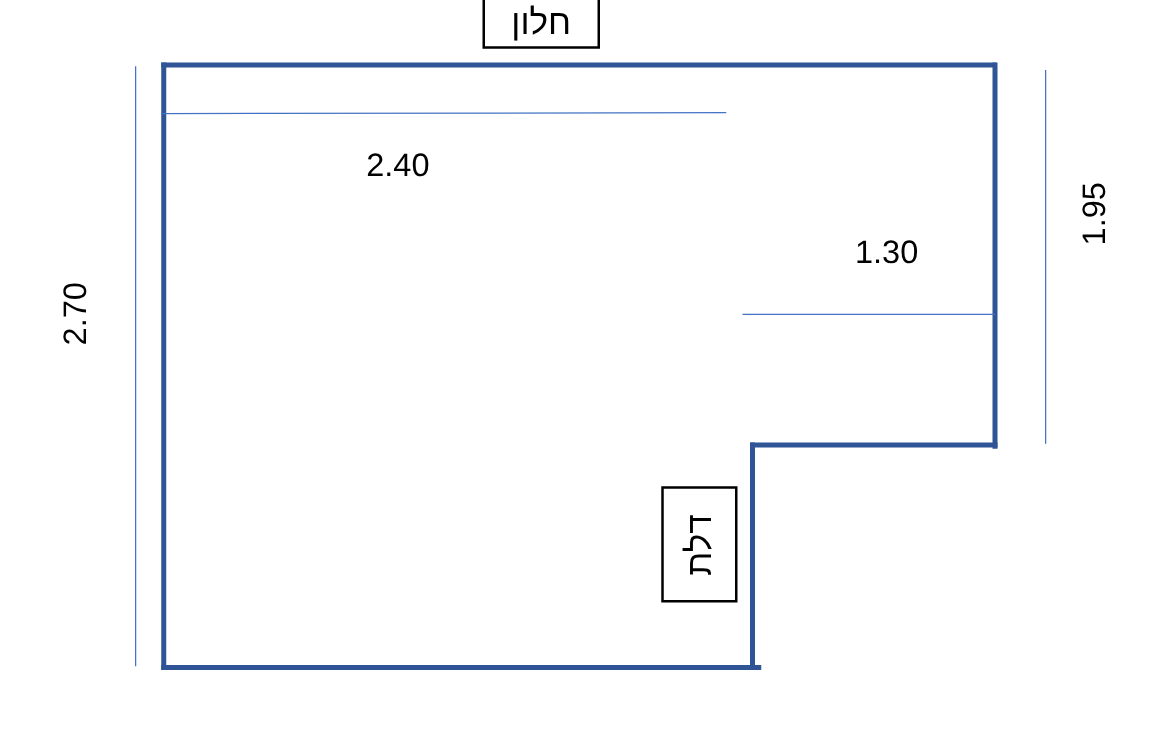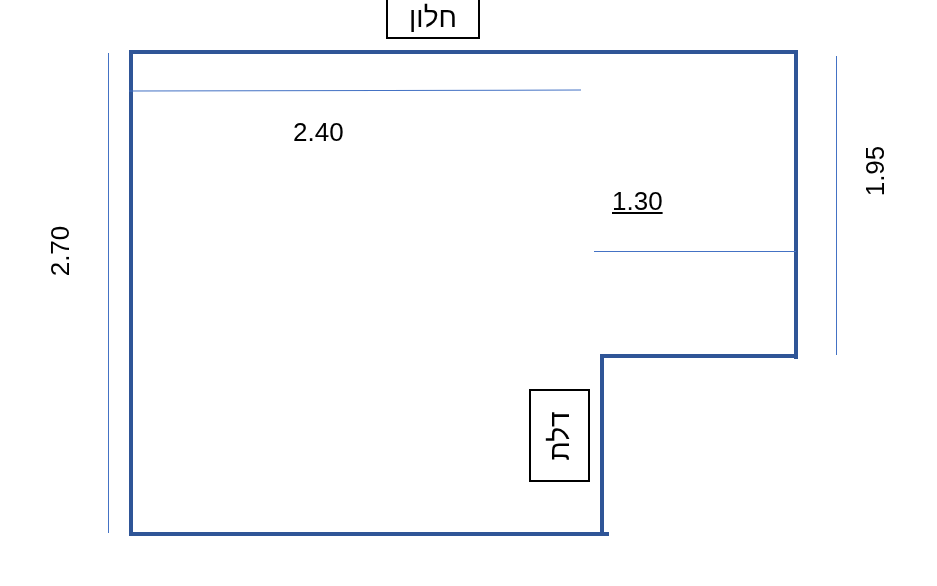--- a/index.html
+++ b/index.html
@@ -23,21 +23,21 @@
   <div class="wall" style="left:794px;top:50px;width:4px;height:309px;"></div>
   <div class="wall" style="left:600px;top:354px;width:198px;height:4px;"></div>
   <div class="wall" style="left:600px;top:354px;width:4px;height:182px;"></div>
 
   <div class="dim" style="left:129px;top:90px;width:452px;height:1px;transform:rotate(-0.1deg);"></div>
   <div class="dim" style="left:594px;top:251px;width:202px;height:1px;"></div>
   <div class="dim" style="left:108px;top:53px;width:1px;height:480px;"></div>
   <div class="dim" style="left:836px;top:56px;width:1px;height:299px;"></div>
 
   <div class="label" style="left:293px;top:119px;">2.40</div>
-  <div class="label" style="left:612px;top:188px;text-decoration:underline;">1.30</div>
+  <div class="label" style="left:684px;top:188px;">1.30</div>
   <div class="label rot" style="left:30px;top:238px;width:60px;text-align:center;">2.70</div>
   <div class="label rot" style="left:845px;top:158px;width:60px;text-align:center;">1.95</div>
 
   <div class="box" style="left:386px;top:-4px;width:94px;height:43px;">
     <span style="direction:rtl;">חלון</span>
   </div>
 
   <div class="box" style="left:529px;top:389px;width:61px;height:93px;">
     <span class="rot" style="display:inline-block;direction:rtl;">דלת</span>
   </div>

